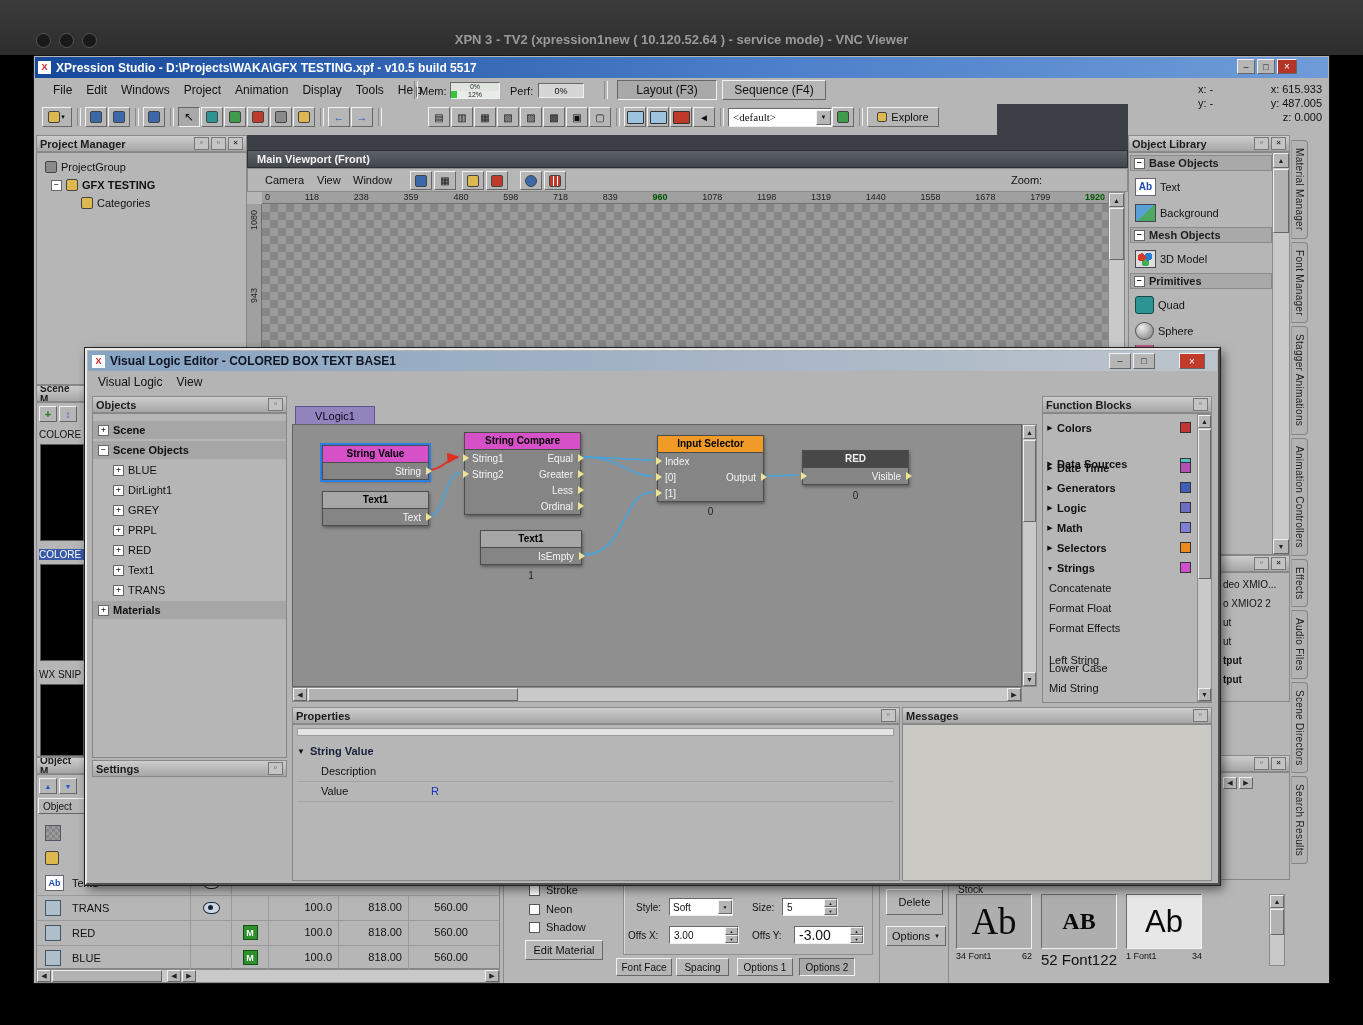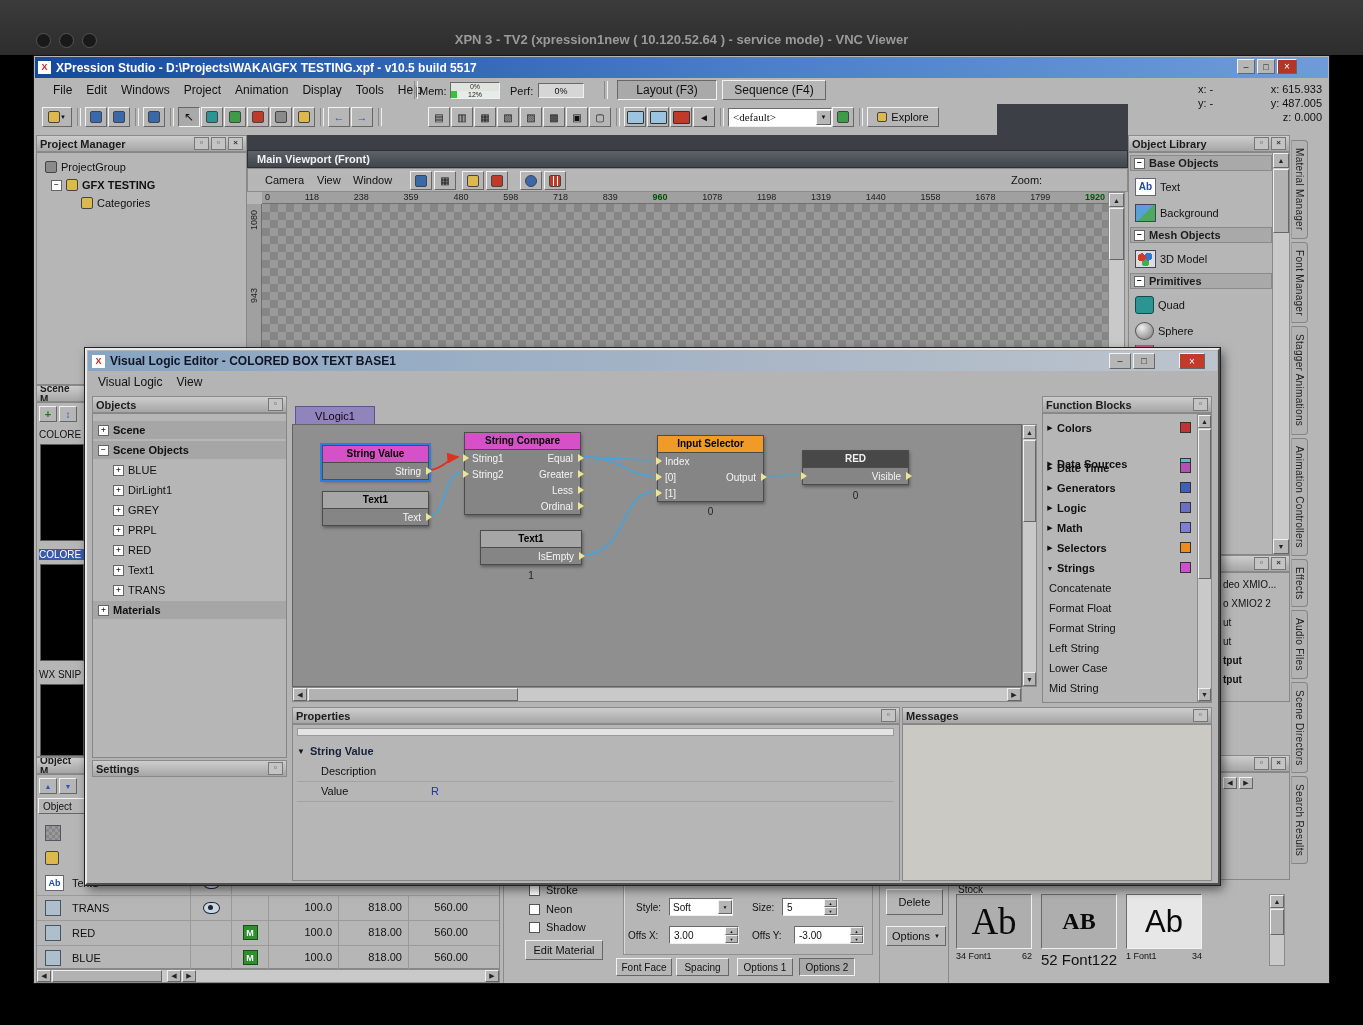--- a/index.html
+++ b/index.html
@@ -551,21 +551,21 @@
         <span class="btn3d" style="width:13px;height:8px;font-size:4px;">
             <span>▲</span>
           </span>
         <span class="btn3d" style="width:13px;height:8px;font-size:4px;">
             <span>▼</span>
           </span>
       </span>
     </div>
     <span class="abs" style="left:128px;top:46px;font-size:10px;">Offs Y:</span>
     <div class="abs inset flex" style="left:170px;top:42px;width:70px;height:18px;background:#fff;padding-left:4px;">
-      <span style="flex:1;font-size:10px;">-3.00</span>
+      <span style="flex:1;font-size:14px;">-3.00</span>
       <span style="display:flex;flex-direction:column;">
         <span class="btn3d" style="width:13px;height:8px;font-size:4px;">
             <span>▲</span>
           </span>
         <span class="btn3d" style="width:13px;height:8px;font-size:4px;">
             <span>▼</span>
           </span>
       </span>
     </div>
   </div>
@@ -843,22 +843,22 @@
         <span style="font-weight:bold;">Selectors</span>
         <span class="fbsq" style="background:#ef8a1f;"></span>
       </div>
     <div class="fbrow" style="top:144px;">
         <span style="width:14px;text-align:center;font-size:7px;">▼</span>
         <span style="font-weight:bold;">Strings</span>
         <span class="fbsq" style="background:#cf4fcf;"></span>
       </div>
     <div class="fbrow" style="top:164px;padding-left:6px;">Concatenate</div>
     <div class="fbrow" style="top:184px;padding-left:6px;">Format Float</div>
-    <div class="fbrow" style="top:204px;padding-left:6px;">Format String</div>
-    <div class="fbrow" style="top:224px;padding-left:6px;">Left String</div>
+    <div class="fbrow" style="top:204px;padding-left:6px;">Format Effects</div>
+    <div class="fbrow" style="top:236px;padding-left:6px;">Left String</div>
     <div class="fbrow" style="top:244px;padding-left:6px;">Lower Case</div>
     <div class="fbrow" style="top:264px;padding-left:6px;">Mid String</div>
     <div class="abs sbv" style="left:154px;top:0;width:15px;height:288px;">
       <div class="sbtn" style="left:0;top:0;width:13px;height:13px;">
           <span>▲</span>
         </div>
       <div class="sthumb" style="left:0;top:14px;width:13px;height:150px;"></div>
       <div class="sbtn" style="left:0;bottom:0;width:13px;height:13px;">
           <span>▼</span>
         </div>

